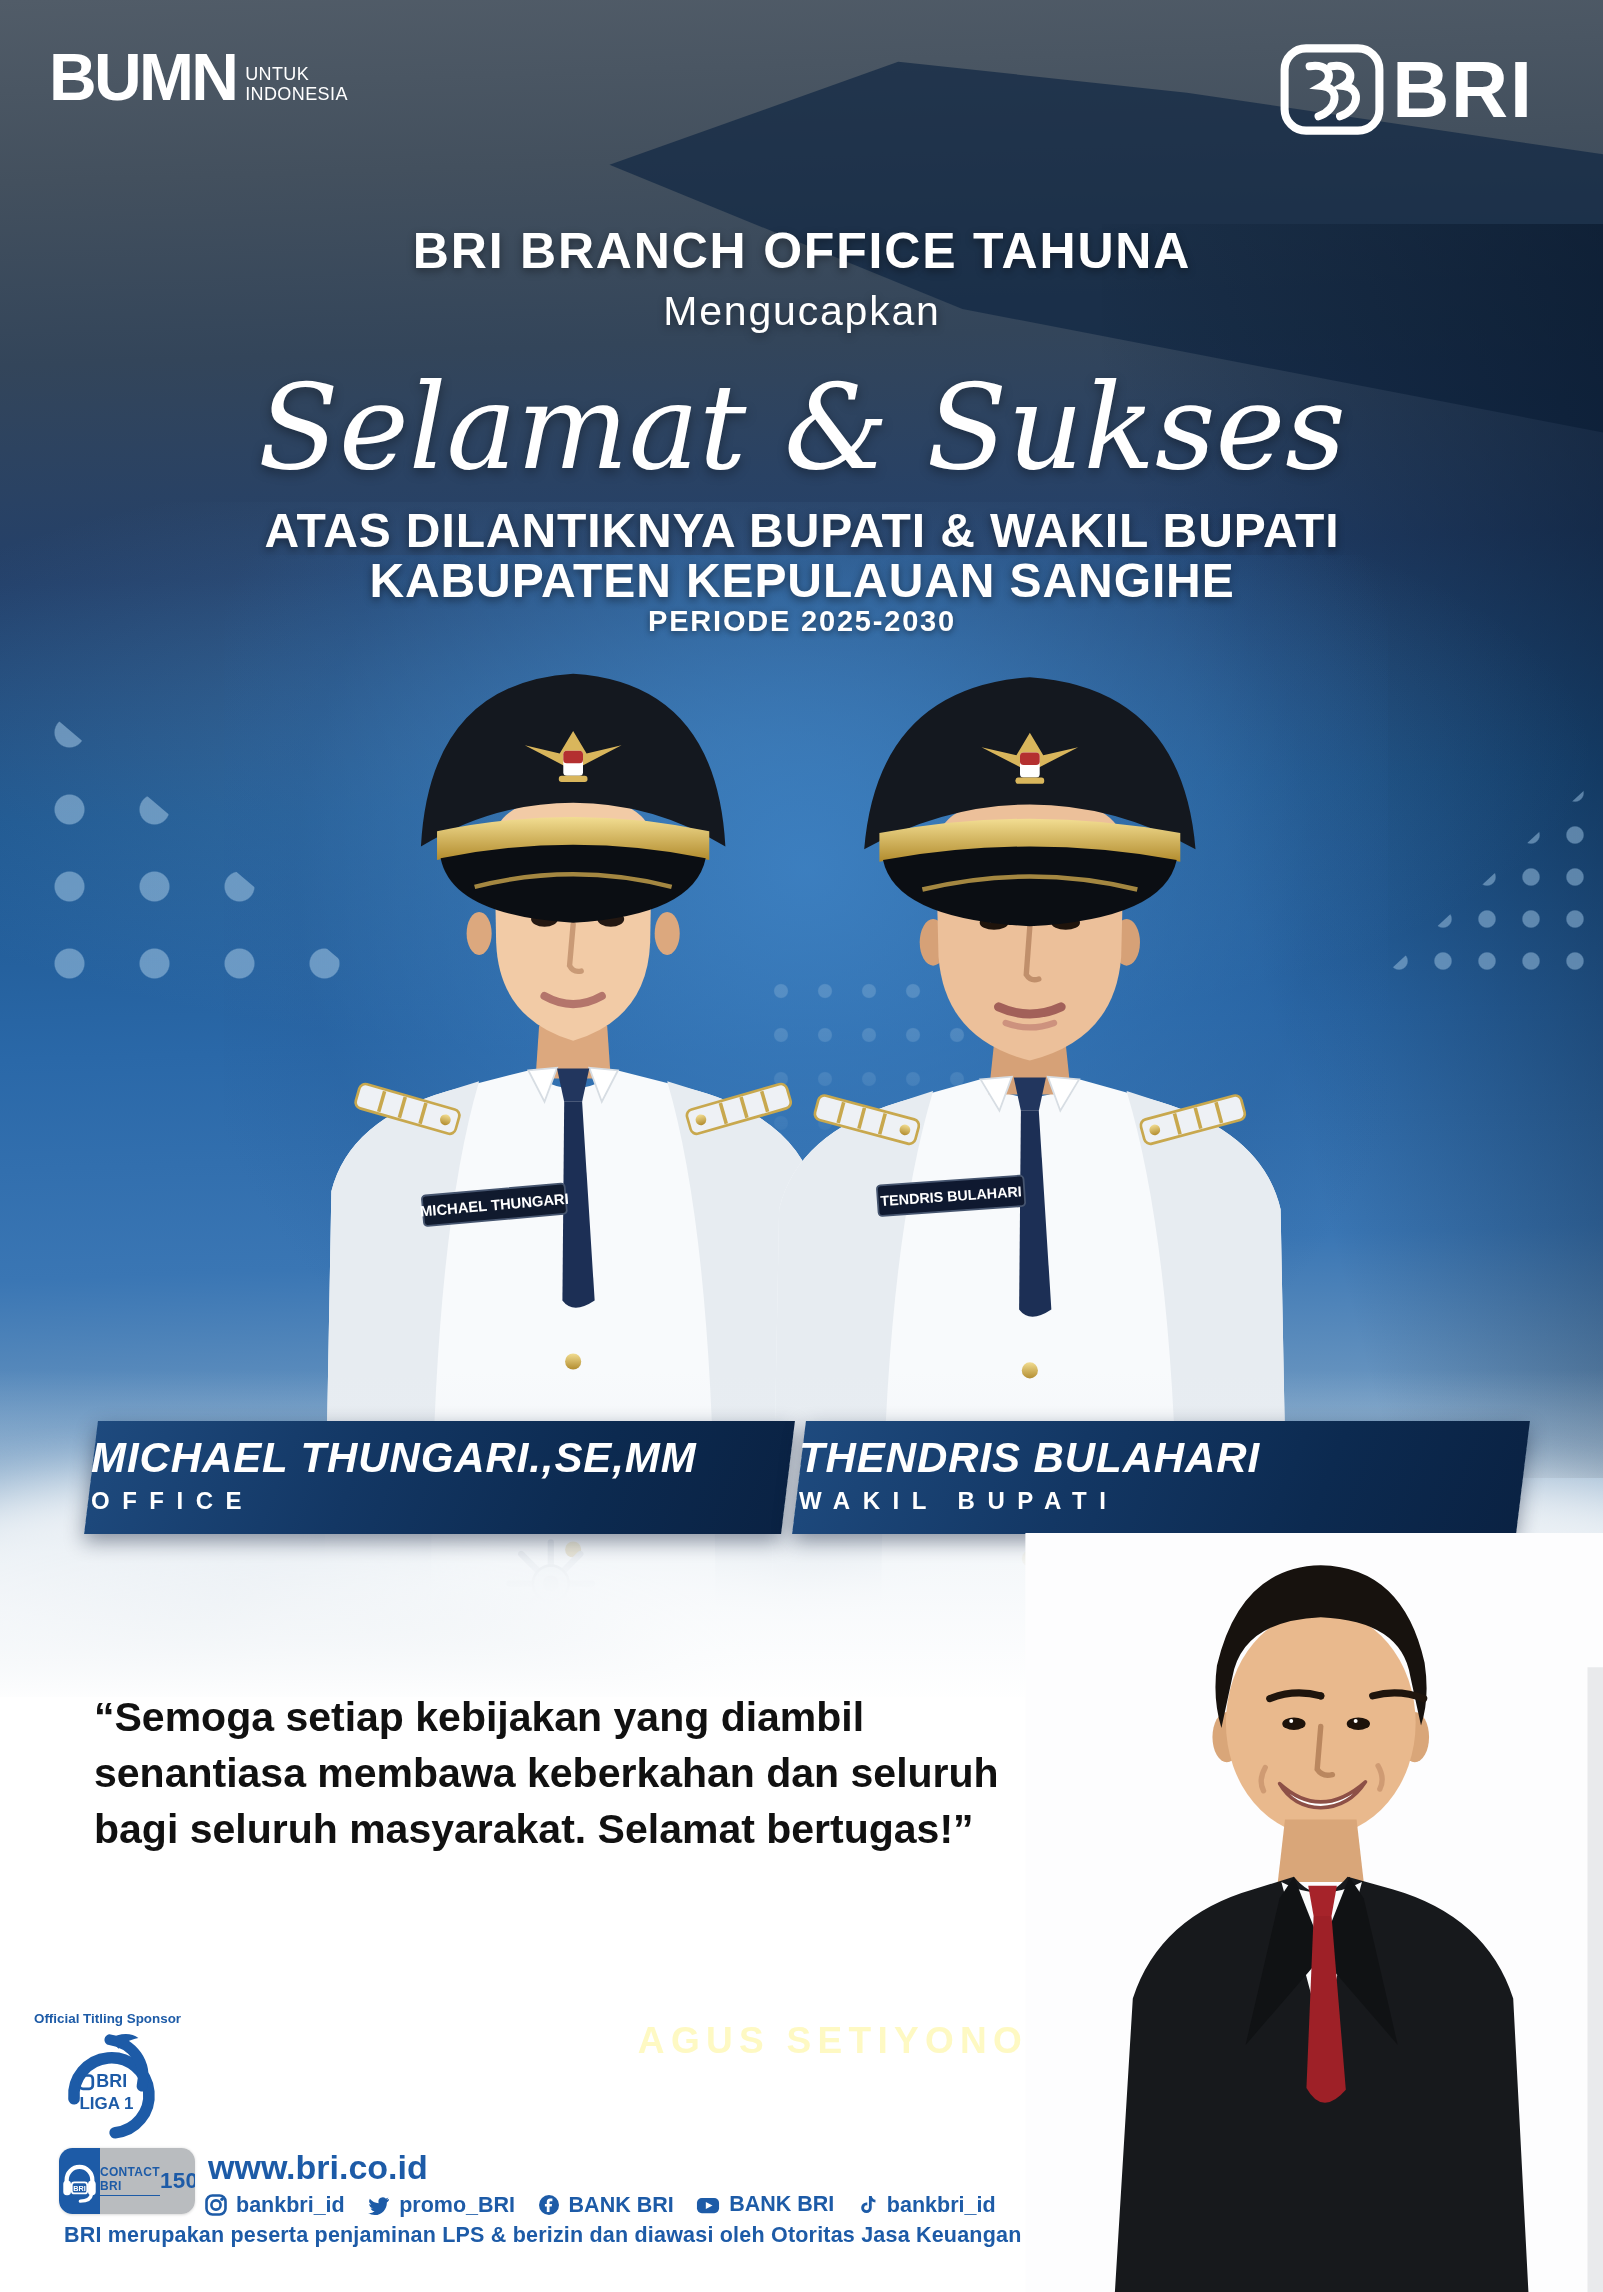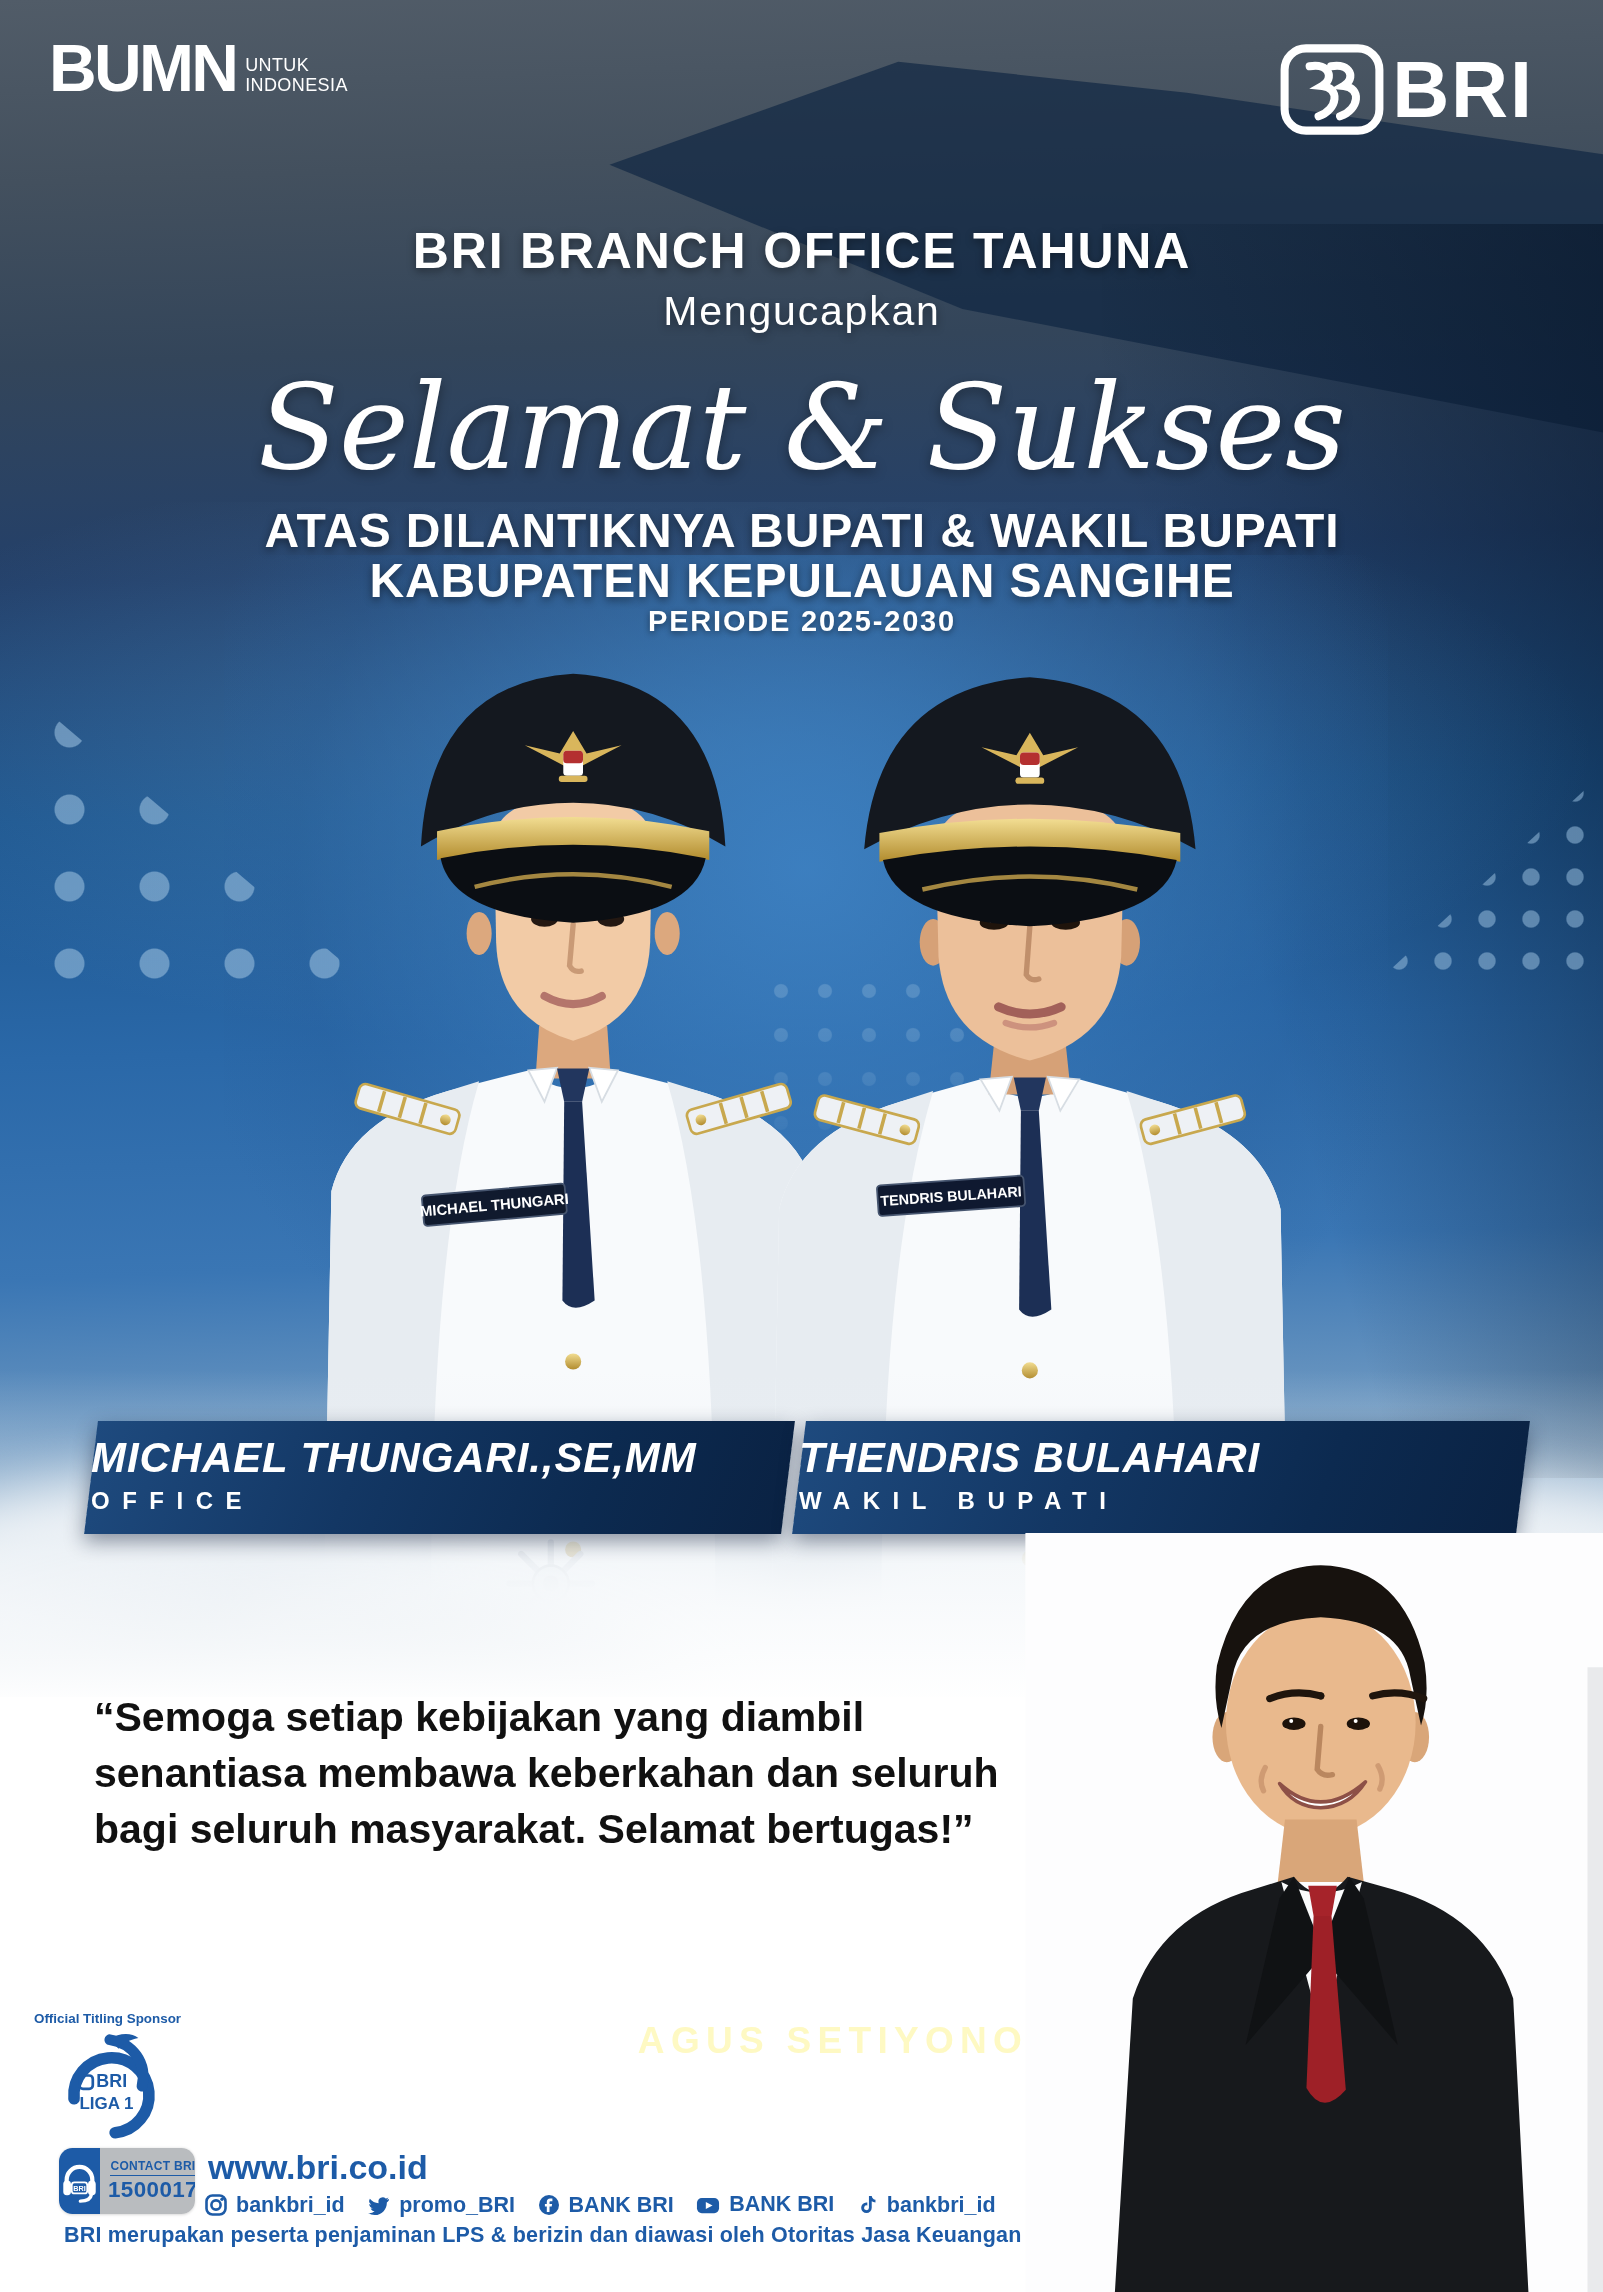--- a/index.html
+++ b/index.html
@@ -38,21 +38,21 @@
   .c1{left:-107px;top:1478px;width:555px;height:215px;background:#eef2f6;}
   .c2{left:233px;top:1549px;width:681px;height:224px;}
   .c3{left:788px;top:1527px;width:681px;height:228px;}
   .c4{left:1236px;top:1487px;width:484px;height:210px;background:#eef2f6;}
   .c5{left:-72px;top:1608px;width:770px;height:251px;background:#cdd8e1;filter:blur(38px);opacity:.8;}
   .white-fade{left:0;top:1370px;width:1604px;height:358px;
     background:linear-gradient(180deg,rgba(255,255,255,0) 0%,rgba(234,240,245,.55) 48%,#ffffff 94%);}
   .white-section{left:0;top:1697px;width:1604px;height:596px;background:#ffffff;}
 
   
-  .bumn-logo{left:49px;top:40px;display:flex;align-items:center;color:#fff;}
+  .bumn-logo{left:49px;top:49px;display:flex;align-items:center;color:#fff;}
   .bumn-word{font-size:66px;font-weight:bold;letter-spacing:-2.7px;line-height:57px;}
   .bumn-tag{margin-left:9px;margin-top:14.3px;font-size:18px;line-height:19.7px;letter-spacing:0.4px;}
   .bri-logo{left:1279px;top:43px;display:flex;align-items:center;color:#fff;}
   .bri-word{font-size:79px;font-weight:bold;letter-spacing:1.8px;margin-left:7.2px;}
 
   
   .ctr{left:0;width:1604px;text-align:center;color:#fff;}
   .office-title{top:222px;font-size:50px;font-weight:bold;letter-spacing:1.8px;text-shadow:0 2.7px 8px rgba(0,0,0,.4);}
   .says{top:288px;font-size:41px;font-weight:normal;letter-spacing:1.8px;text-shadow:0 2.7px 8px rgba(0,0,0,.4);}
   .script{top:347px;font-size:118px;font-family:"DejaVu Serif",serif;font-style:italic;line-height:161px;
@@ -80,21 +80,21 @@
 
   
   .mgr-name{left:475px;top:2020px;width:716px;text-align:center;font-size:37px;font-weight:bold;
     letter-spacing:6.3px;color:#fef9c3;}
   .mgr-role{left:475px;top:2067px;width:716px;text-align:center;font-size:28px;color:#1a1a1a;}
 
   
   .contact-badge{left:59px;top:2148px;width:136px;height:66px;border-radius:13.4px;overflow:hidden;
     display:flex;box-shadow:0 0.9px 2.7px rgba(0,0,0,.15);}
   .badge-blue{width:54px;background:#1d5ba7;display:flex;align-items:center;justify-content:center;}
-  .badge-gray{flex:1;background:#b9bcbf;display:flex;flex-direction:column;align-items:center;justify-content:center;padding-left:8px;}
+  .badge-gray{flex:1;background:#b9bcbf;display:flex;flex-direction:row;align-items:center;justify-content:center;}
   .badge-contact{font-size:12px;font-weight:bold;color:#1d5ba7;border-bottom:1.8px solid #1d5ba7;
     padding-bottom:1.8px;margin-bottom:1.8px;letter-spacing:0.3px;}
   .badge-number{font-size:22.4px;font-weight:bold;color:#1d5ba7;letter-spacing:0.4px;}
   .website{left:208px;top:2148px;font-size:34px;font-weight:bold;color:#1d5ba7;}
   .socials{left:204px;top:2192px;display:flex;align-items:center;gap:21.5px;}
   .social-item{display:flex;align-items:flex-start;gap:8px;}
   .social-handle{font-size:21.5px;font-weight:bold;color:#1d5ba7;}
   .disclaimer{left:64px;top:2223px;font-size:21.5px;font-weight:bold;color:#1d5ba7;letter-spacing:0.2px;}
 </style>
 </head>

